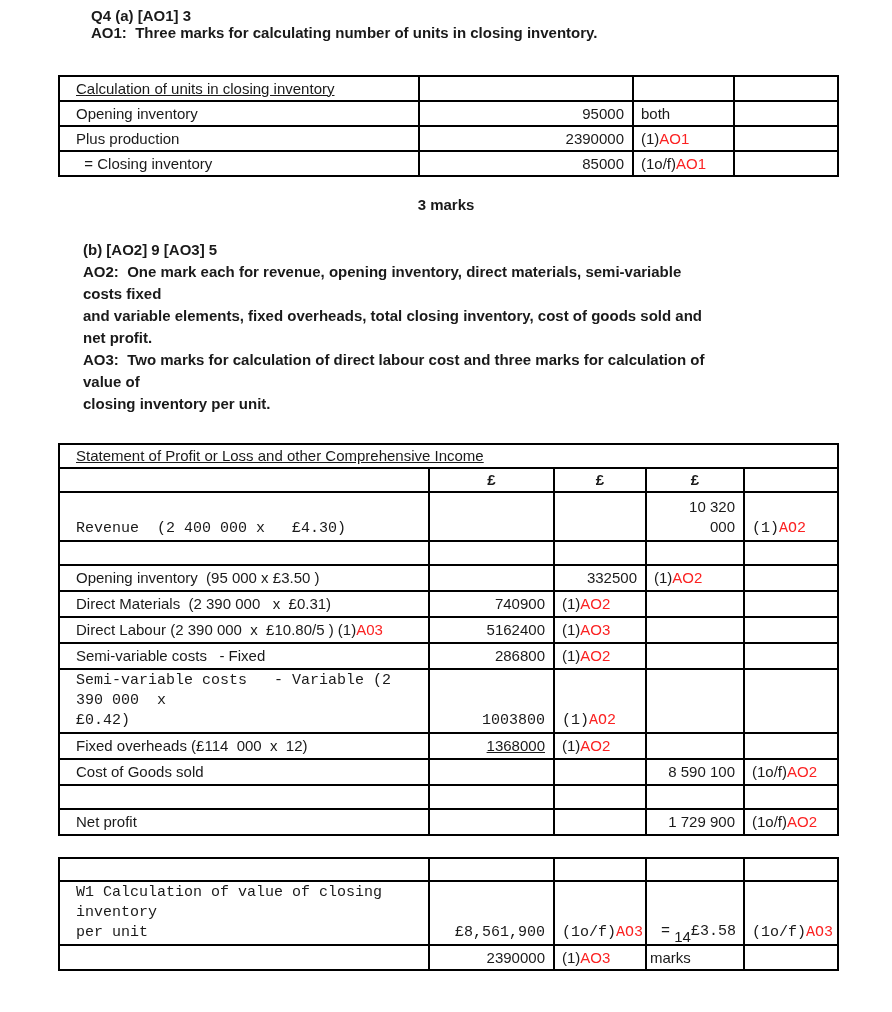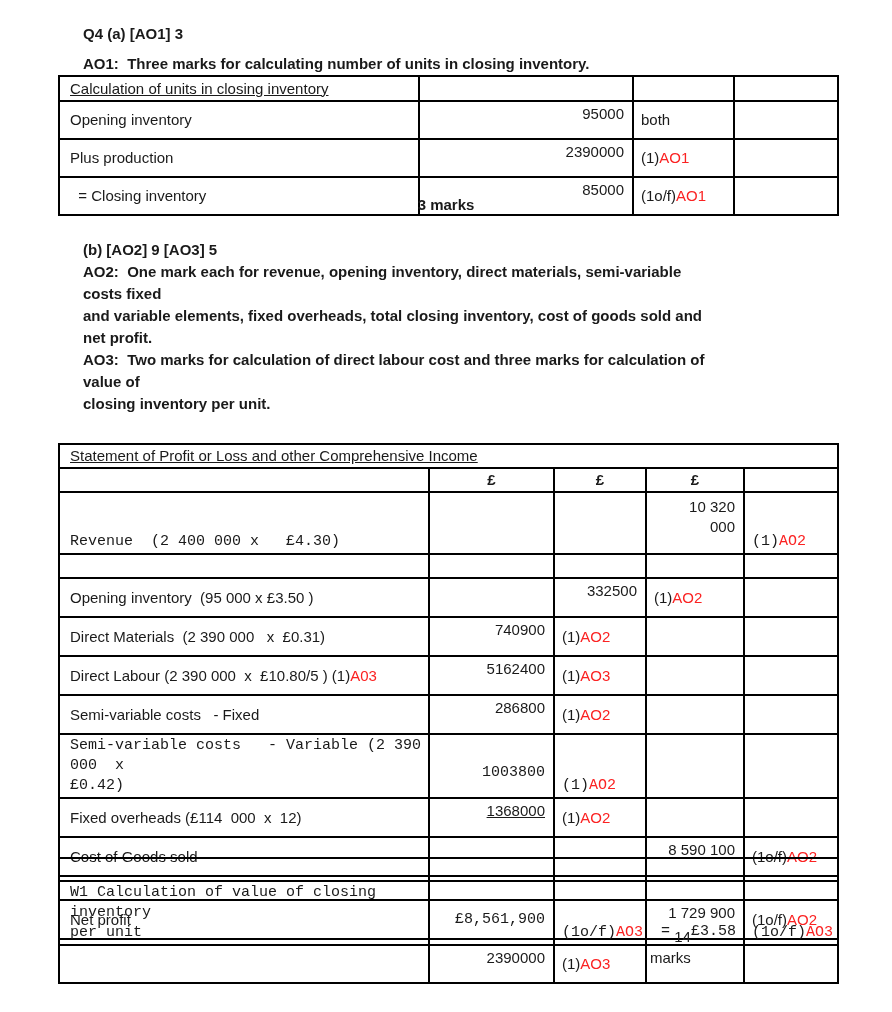--- a/index.html
+++ b/index.html
@@ -3,34 +3,34 @@
 <meta charset="utf-8">
 <style>
   html,body{margin:0;padding:0;background:#ffffff;}
   .page{
     position:relative;width:892px;height:1012px;background:#fff;
     font-family:"Liberation Sans","DejaVu Sans",sans-serif;
     font-size:15px;color:#1a1a1a;overflow:hidden;
   }
   .b{font-weight:bold;}
   .pre{white-space:pre-wrap;}
-  .hdr{position:absolute;left:83px;top:7px;line-height:30px;margin-top:12px;}
+  .hdr{position:absolute;left:91px;top:7px;line-height:17px;}
   .partb{position:absolute;left:83px;top:239px;line-height:22px;}
   table{border-collapse:collapse;table-layout:fixed;position:absolute;left:58px;}
   .t1{top:75px;width:779px;}
   .t2{top:443px;width:779px;}
   .t3{top:857px;width:779px;}
   td{border:2px solid #000;padding:0 2px;vertical-align:middle;line-height:20px;overflow:hidden;}
   tr.r20 td{height:20px;border-radius:9px;}
   tr.r21 td{height:21px;}
   tr.r22 td{height:22px;}
   tr.r44 td{height:44px;border-radius:9px;}
   tr.r45 td{height:45px;}
-  .lbl{padding:1px 4px 1px 10px;white-space:pre-wrap;}
-  .val{text-align:right;padding:1px 8px 14px 2px;white-space:pre-line;}
+  .lbl{padding:1px 4px 1px 16px;white-space:pre-wrap;}
+  .val{text-align:right;padding:1px 8px 1px 2px;white-space:pre-line;}
   .note{padding:1px 2px 1px 7px;white-space:nowrap;}
   .phdr{text-align:center;font-weight:bold;}
   .red{color:var(--red,#fb2222);}
   .u{text-decoration:underline;}
   .vb{vertical-align:bottom;font-family:Liberation Mono, monospace;}
   .eq{display:flex;justify-content:space-between;padding:0 5px 2px 12px;}
   .m3{position:absolute;left:72px;top:196px;width:779px;box-sizing:border-box;
       text-align:center;padding-right:31px;font-weight:bold;}
   .m14{position:absolute;left:650px;top:926px;line-height:21px;
        white-space:pre-line;font-weight:normal;text-align:right;}

